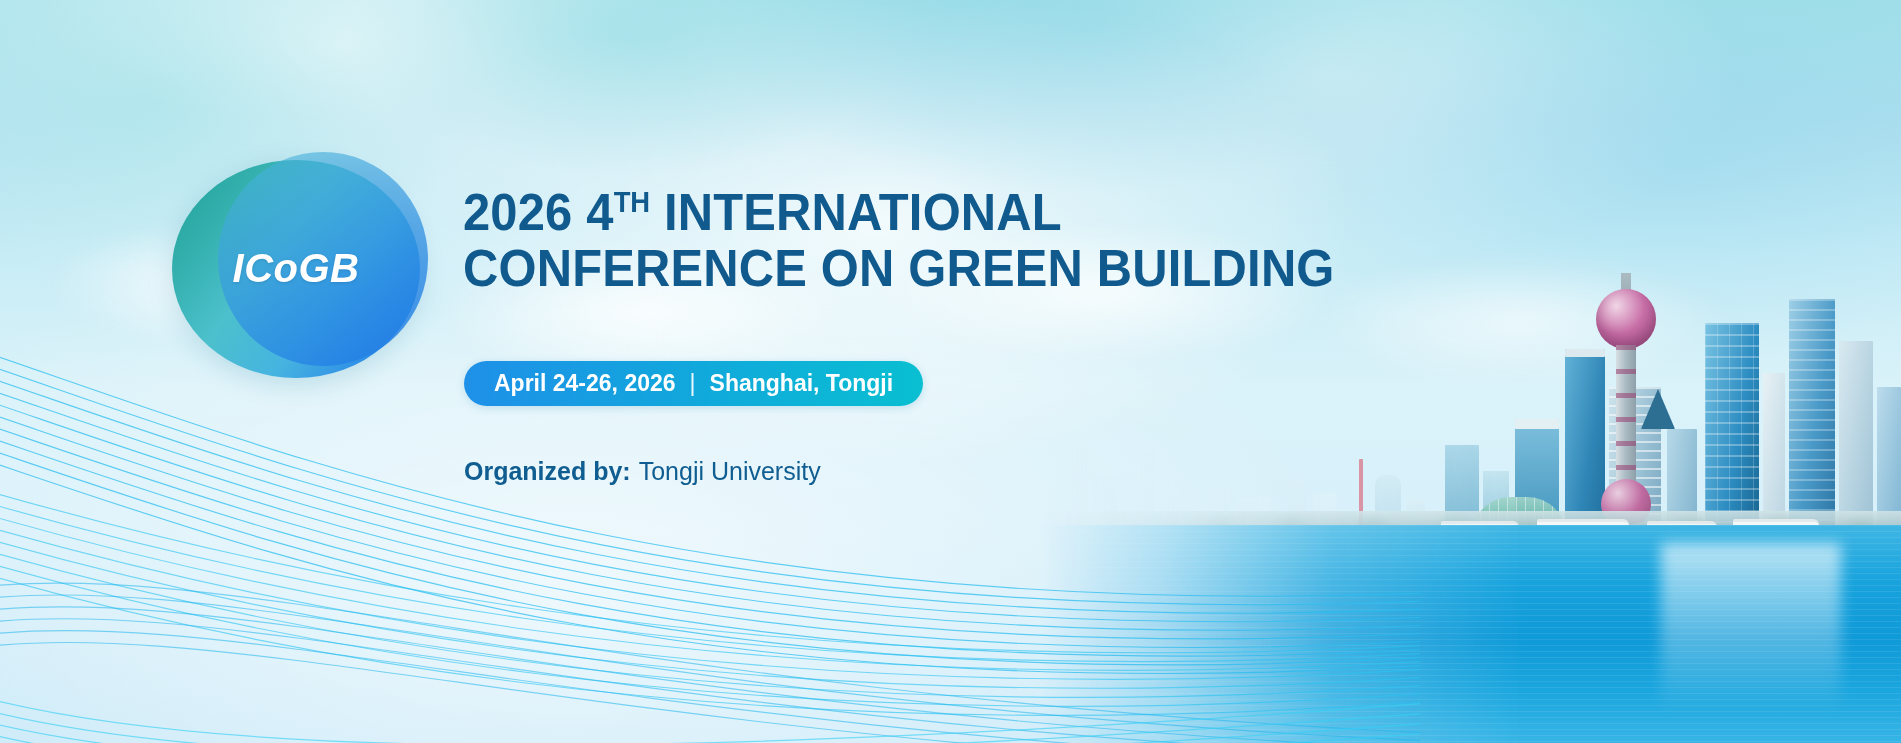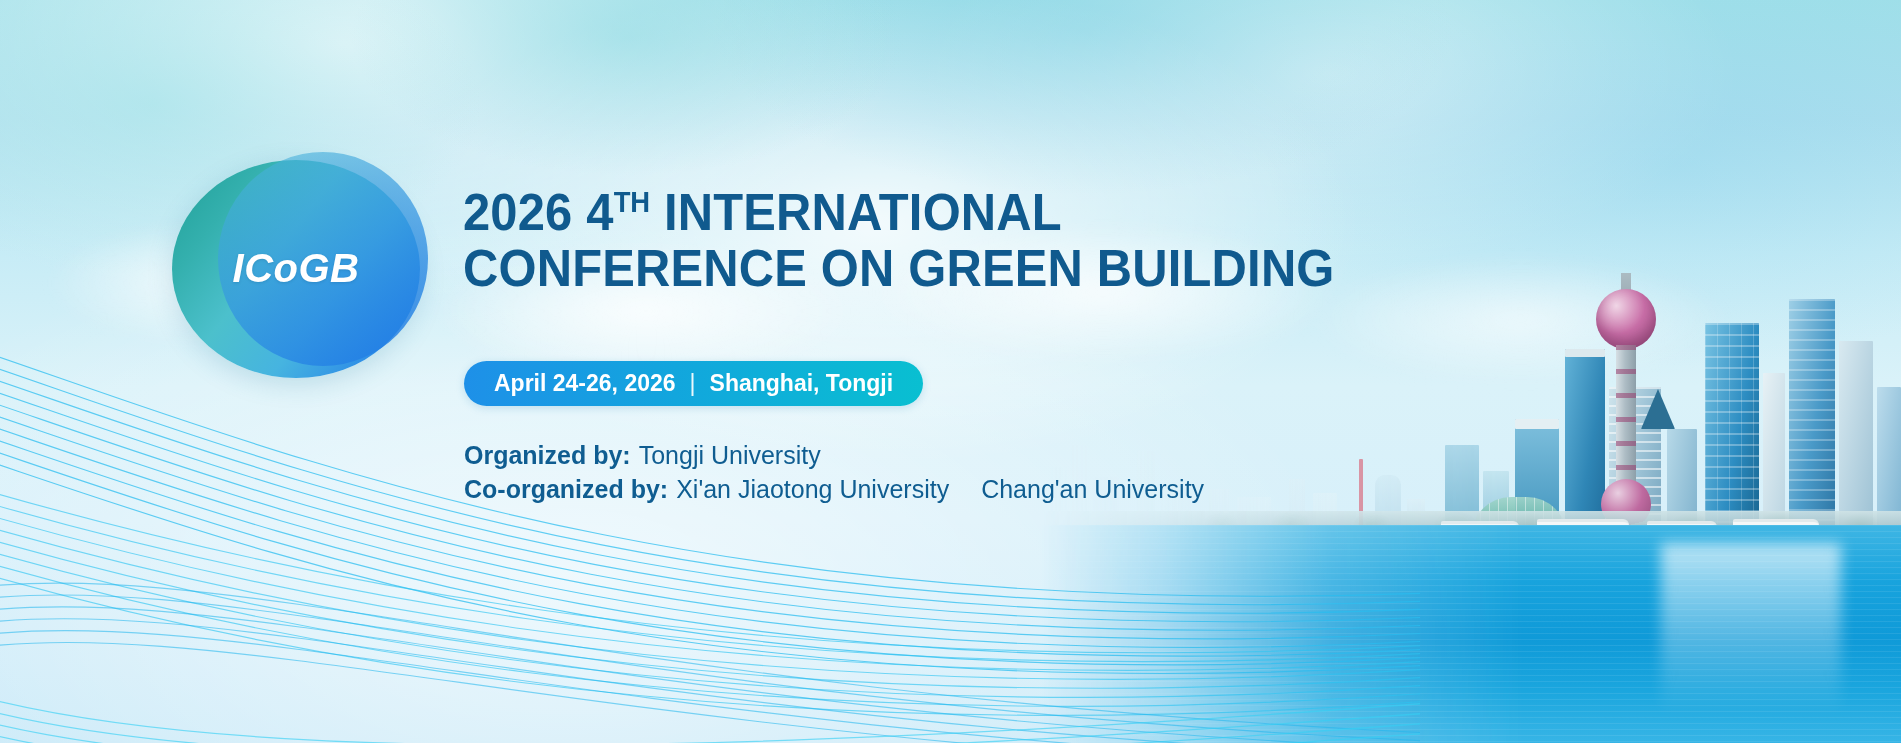--- a/index.html
+++ b/index.html
@@ -201,21 +201,21 @@
   }
   .pill .sep{margin:0 14px; opacity:.92; font-weight:400;}
 
   .orgs{
     position:absolute; left:464px; top:438px;
     color:#0f5d91;
     font-size:25px;
     line-height:1.36;
     white-space:nowrap;
   }
-  .orgs .row{display:block;}
+  .orgs .row{display:block;margin-top:16px;}
   .orgs b{font-weight:700;}
   .orgs .val{font-weight:400; margin-left:8px;}
   .orgs .val2{font-weight:400; margin-left:32px;}
 </style>
 </head>
 <body>
 
 <div id="banner">
 
   <div class="sky"></div>
@@ -350,18 +350,15 @@
   <div class="pill">
     <span>April 24-26, 2026</span>
     <span class="sep">|</span>
     <span>Shanghai, Tongji</span>
   </div>
 
   <div class="orgs">
     <span class="row">
       <b>Organized by:</b><span class="val">Tongji University</span>
     </span>
-    <span class="row">
-      <b>Co-organized by:</b><span class="val">Xi'an Jiaotong University</span><span class="val2">Chang'an University</span>
-    </span>
   </div>
 
 </div>
 
 </body></html>

